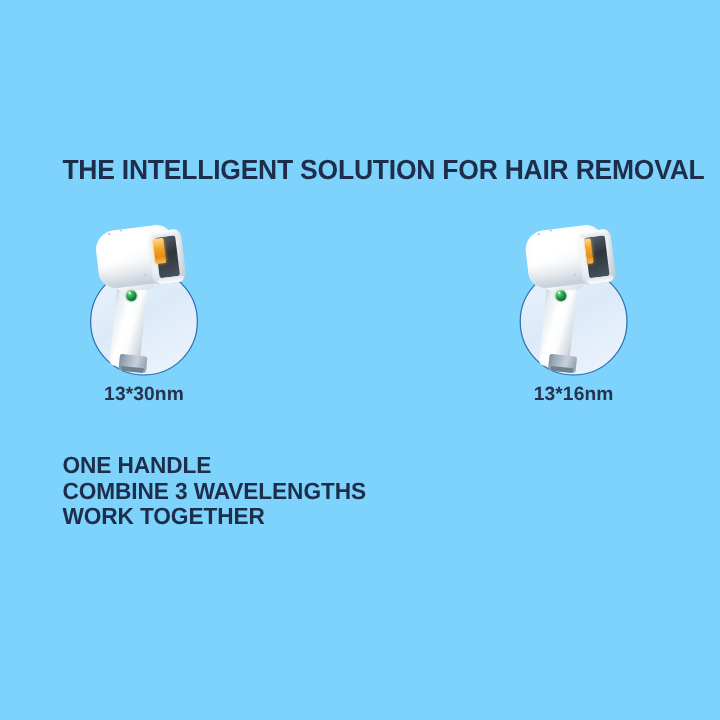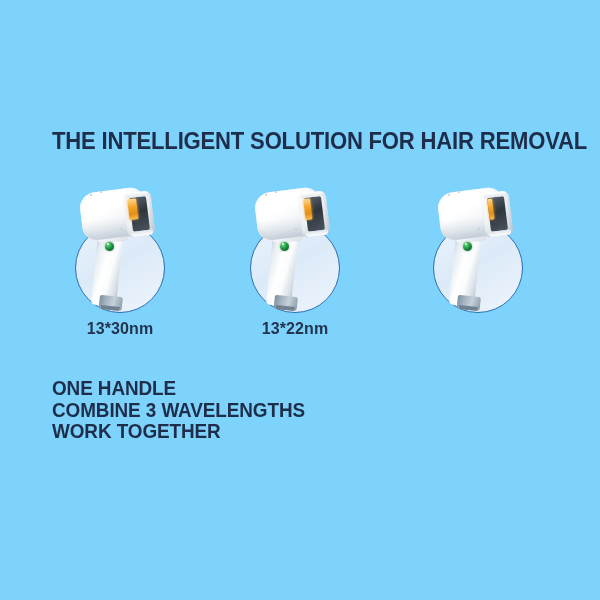--- a/index.html
+++ b/index.html
@@ -291,61 +291,41 @@
           <div class="head-slot"></div>
           <div class="head-window"></div>
           <div class="head-lip"></div>
           <div class="head-lip-bot"></div>
         </div>
         <div class="led"></div>
       </div>
       <div class="spec-label">13*30nm</div>
     </div>
 
-    <div class="product product-2">
-      <div class="circle"></div>
-      <div class="device w-22">
-        <div class="handle"></div>
-        <div class="handle-tip"></div>
-        <div class="neck"></div>
-        <div class="body-main"></div>
-        <div class="body-shade"></div>
-        <div class="screw s1"></div>
-        <div class="screw s2"></div>
-        <div class="screw s3"></div>
-        <div class="head">
-          <div class="head-slot"></div>
-          <div class="head-window"></div>
-          <div class="head-lip"></div>
-          <div class="head-lip-bot"></div>
-        </div>
-        <div class="led"></div>
-      </div>
-      <div class="spec-label">13*22nm</div>
-    </div>
 
     <div class="product product-3">
       <div class="circle"></div>
       <div class="device w-16">
         <div class="handle"></div>
         <div class="handle-tip"></div>
         <div class="neck"></div>
         <div class="body-main"></div>
         <div class="body-shade"></div>
         <div class="screw s1"></div>
         <div class="screw s2"></div>
         <div class="screw s3"></div>
         <div class="head">
           <div class="head-slot"></div>
           <div class="head-window"></div>
           <div class="head-lip"></div>
           <div class="head-lip-bot"></div>
         </div>
         <div class="led"></div>
       </div>
+      <div class="spec-label">13*16nm</div>
     </div>
 
   </div>
 
   <div class="tagline">
     <div>ONE HANDLE</div>
     <div>COMBINE 3 WAVELENGTHS</div>
     <div>WORK TOGETHER</div>
   </div>
 

